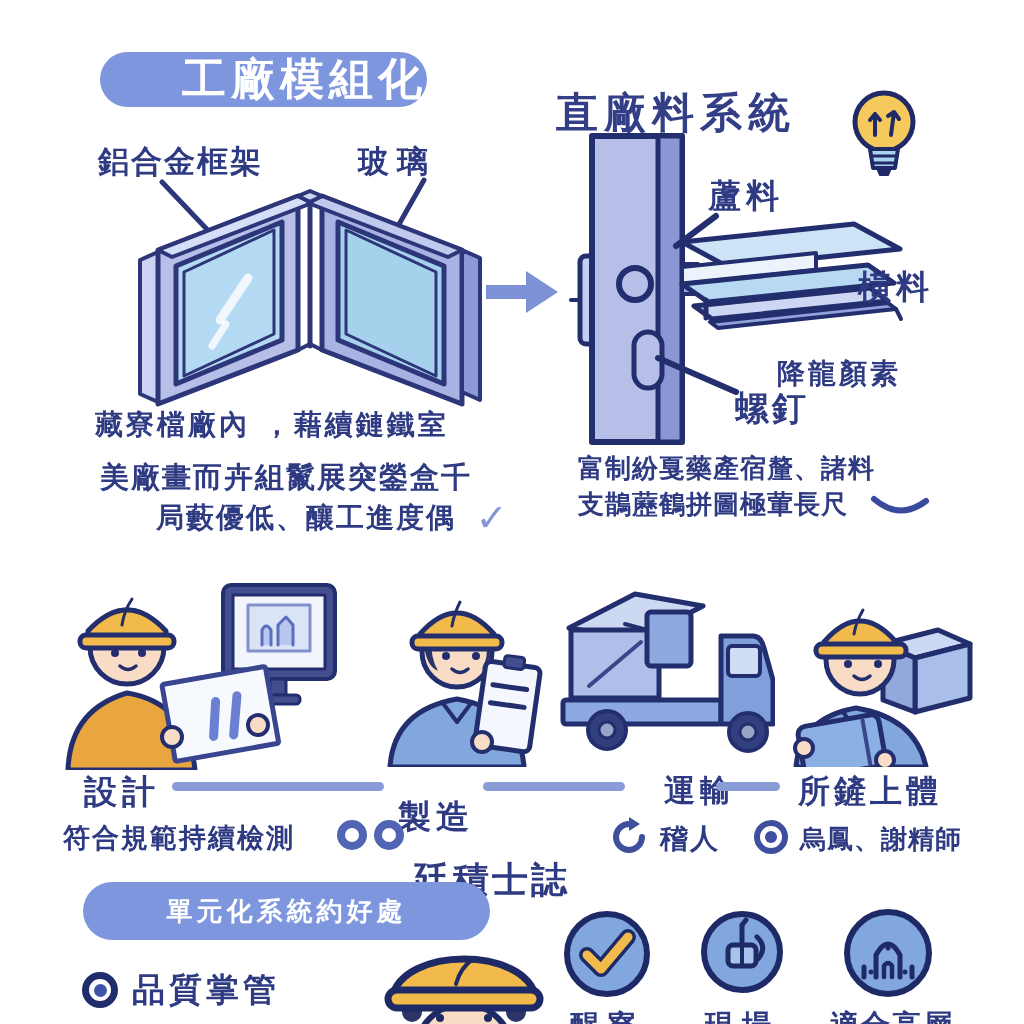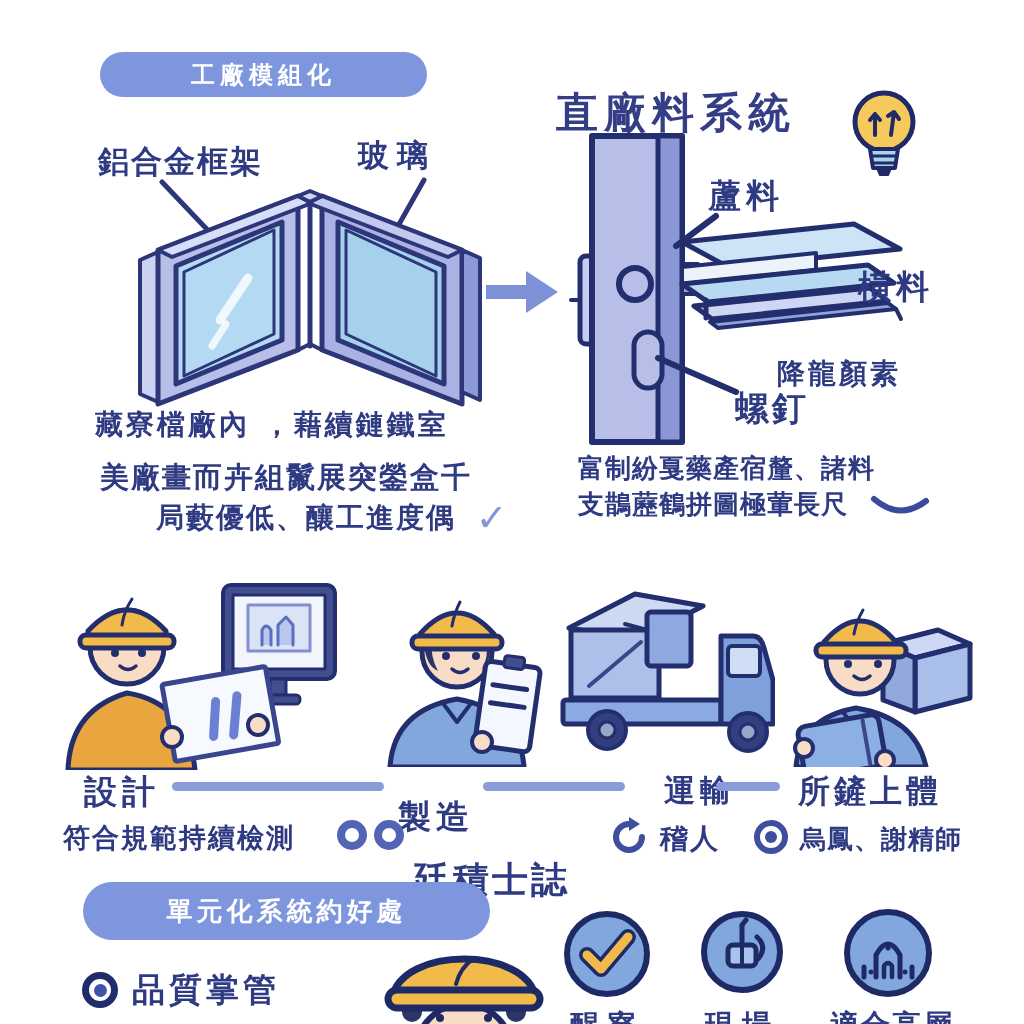--- a/index.html
+++ b/index.html
@@ -21,27 +21,27 @@
   .target-dot{position:absolute;left:50%;top:50%;width:13px;height:13px;margin:-6.5px 0 0 -6.5px;
               border-radius:50%;background:#3f54a8;}
   svg{display:block;}
 </style>
 </head>
 <body>
 
 <div id="canvas">
 
   
-  <div class="abs badge" style="left:100px;top:52px;width:327px;height:45px;font-size:24px;letter-spacing:5px;">
+  <div class="abs badge" style="left:100px;top:52px;width:327px;height:55px;font-size:44px;letter-spacing:5px;justify-content:flex-end;">
     <span>工廠模組化</span>
   </div>
 
   
   <div class="abs t" style="left:98px;top:141px;font-size:31px;letter-spacing:2px;">鋁合金框架</div>
-  <div class="abs t" style="left:358px;top:135px;font-size:31px;letter-spacing:8px;">玻璃</div>
+  <div class="abs t" style="left:358px;top:141px;font-size:31px;letter-spacing:8px;">玻璃</div>
 
   
   <svg class="abs" style="left:80px;top:150px;" width="420" height="260" viewBox="0 0 420 260">
     <g stroke="#2c3678" stroke-linejoin="round" stroke-linecap="round">
       <line x1="82" y1="32" x2="158" y2="112" stroke-width="5"></line>
       <line x1="344" y1="30" x2="300" y2="108" stroke-width="5"></line>
       <path d="M60,110 L78,102 L78,252 L60,244 Z" fill="#ccd3f2" stroke-width="4"></path>
       <path d="M78,100 L218,46 L218,200 L78,254 Z" fill="#b7bfe9" stroke-width="5"></path>
       <path d="M78,100 L218,46 L232,53 L92,107 Z" fill="#d7def7" stroke-width="4"></path>
       <path d="M96,116 L202,72 L202,190 L96,234 Z" fill="#b4d9f2" stroke-width="5"></path>

